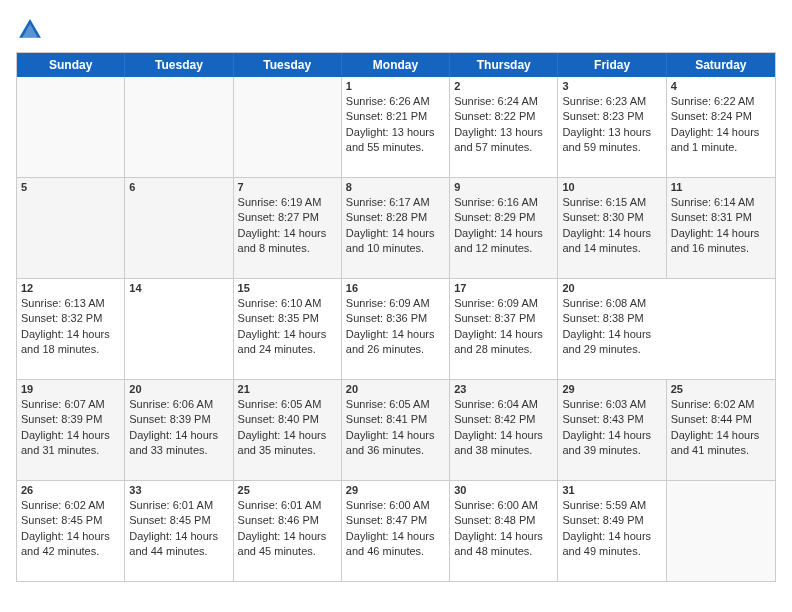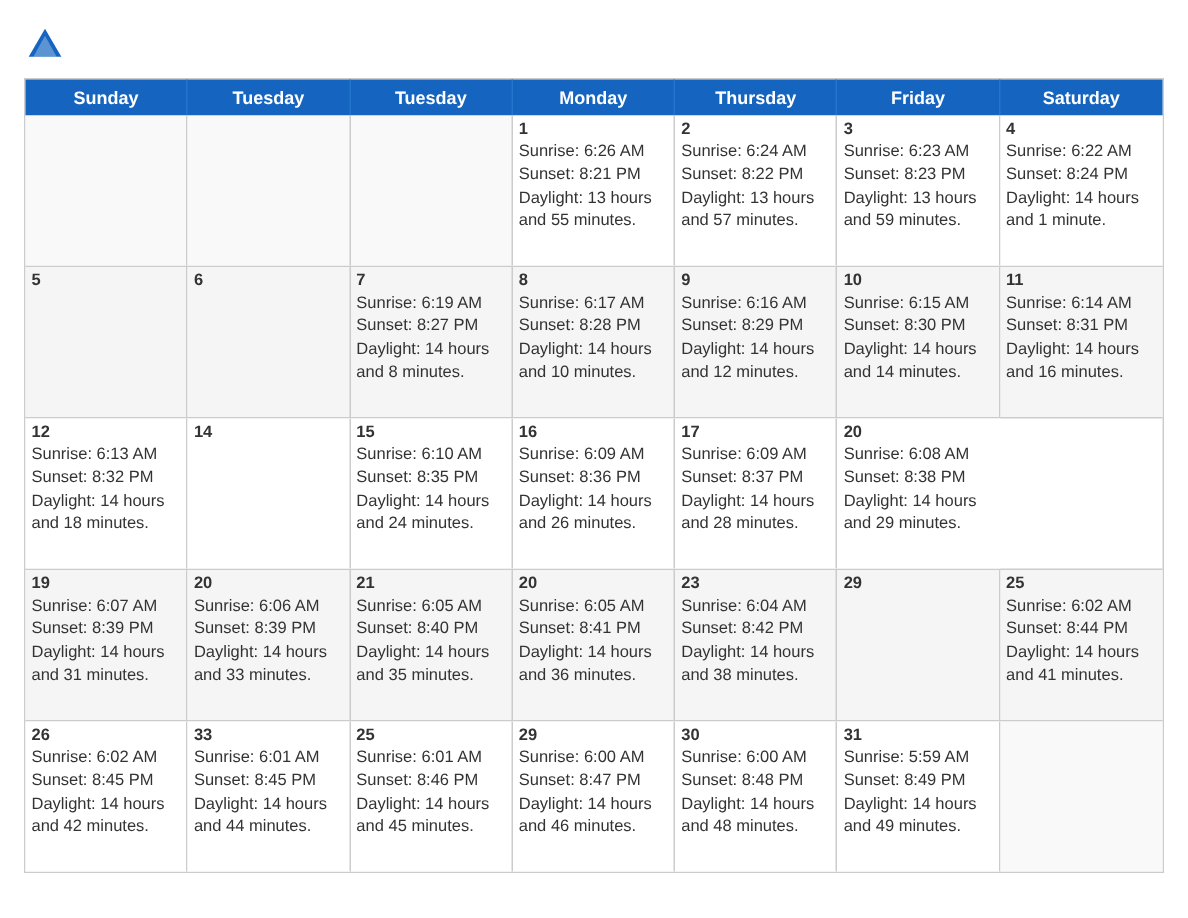--- a/index.html
+++ b/index.html
@@ -236,20 +236,21 @@
           <div class="cal-cell alt-row">
             <div class="day-num">20</div>
             <div class="day-info">Sunrise: 6:05 AM<br>Sunset: 8:41 PM<br>Daylight: 14 hours and 36 minutes.</div>
           </div>
           <div class="cal-cell alt-row">
             <div class="day-num">23</div>
             <div class="day-info">Sunrise: 6:04 AM<br>Sunset: 8:42 PM<br>Daylight: 14 hours and 38 minutes.</div>
           </div>
           <div class="cal-cell alt-row">
             <div class="day-num">29</div>
+            <div class="day-info">Sunrise: 6:03 AM<br>Sunset: 8:43 PM<br>Daylight: 14 hours and 39 minutes.</div>
           </div>
           <div class="cal-cell alt-row">
             <div class="day-num">25</div>
             <div class="day-info">Sunrise: 6:02 AM<br>Sunset: 8:44 PM<br>Daylight: 14 hours and 41 minutes.</div>
           </div>
         </div>
         <div class="cal-week">
           <div class="cal-cell">
             <div class="day-num">26</div>
             <div class="day-info">Sunrise: 6:02 AM<br>Sunset: 8:45 PM<br>Daylight: 14 hours and 42 minutes.</div>

